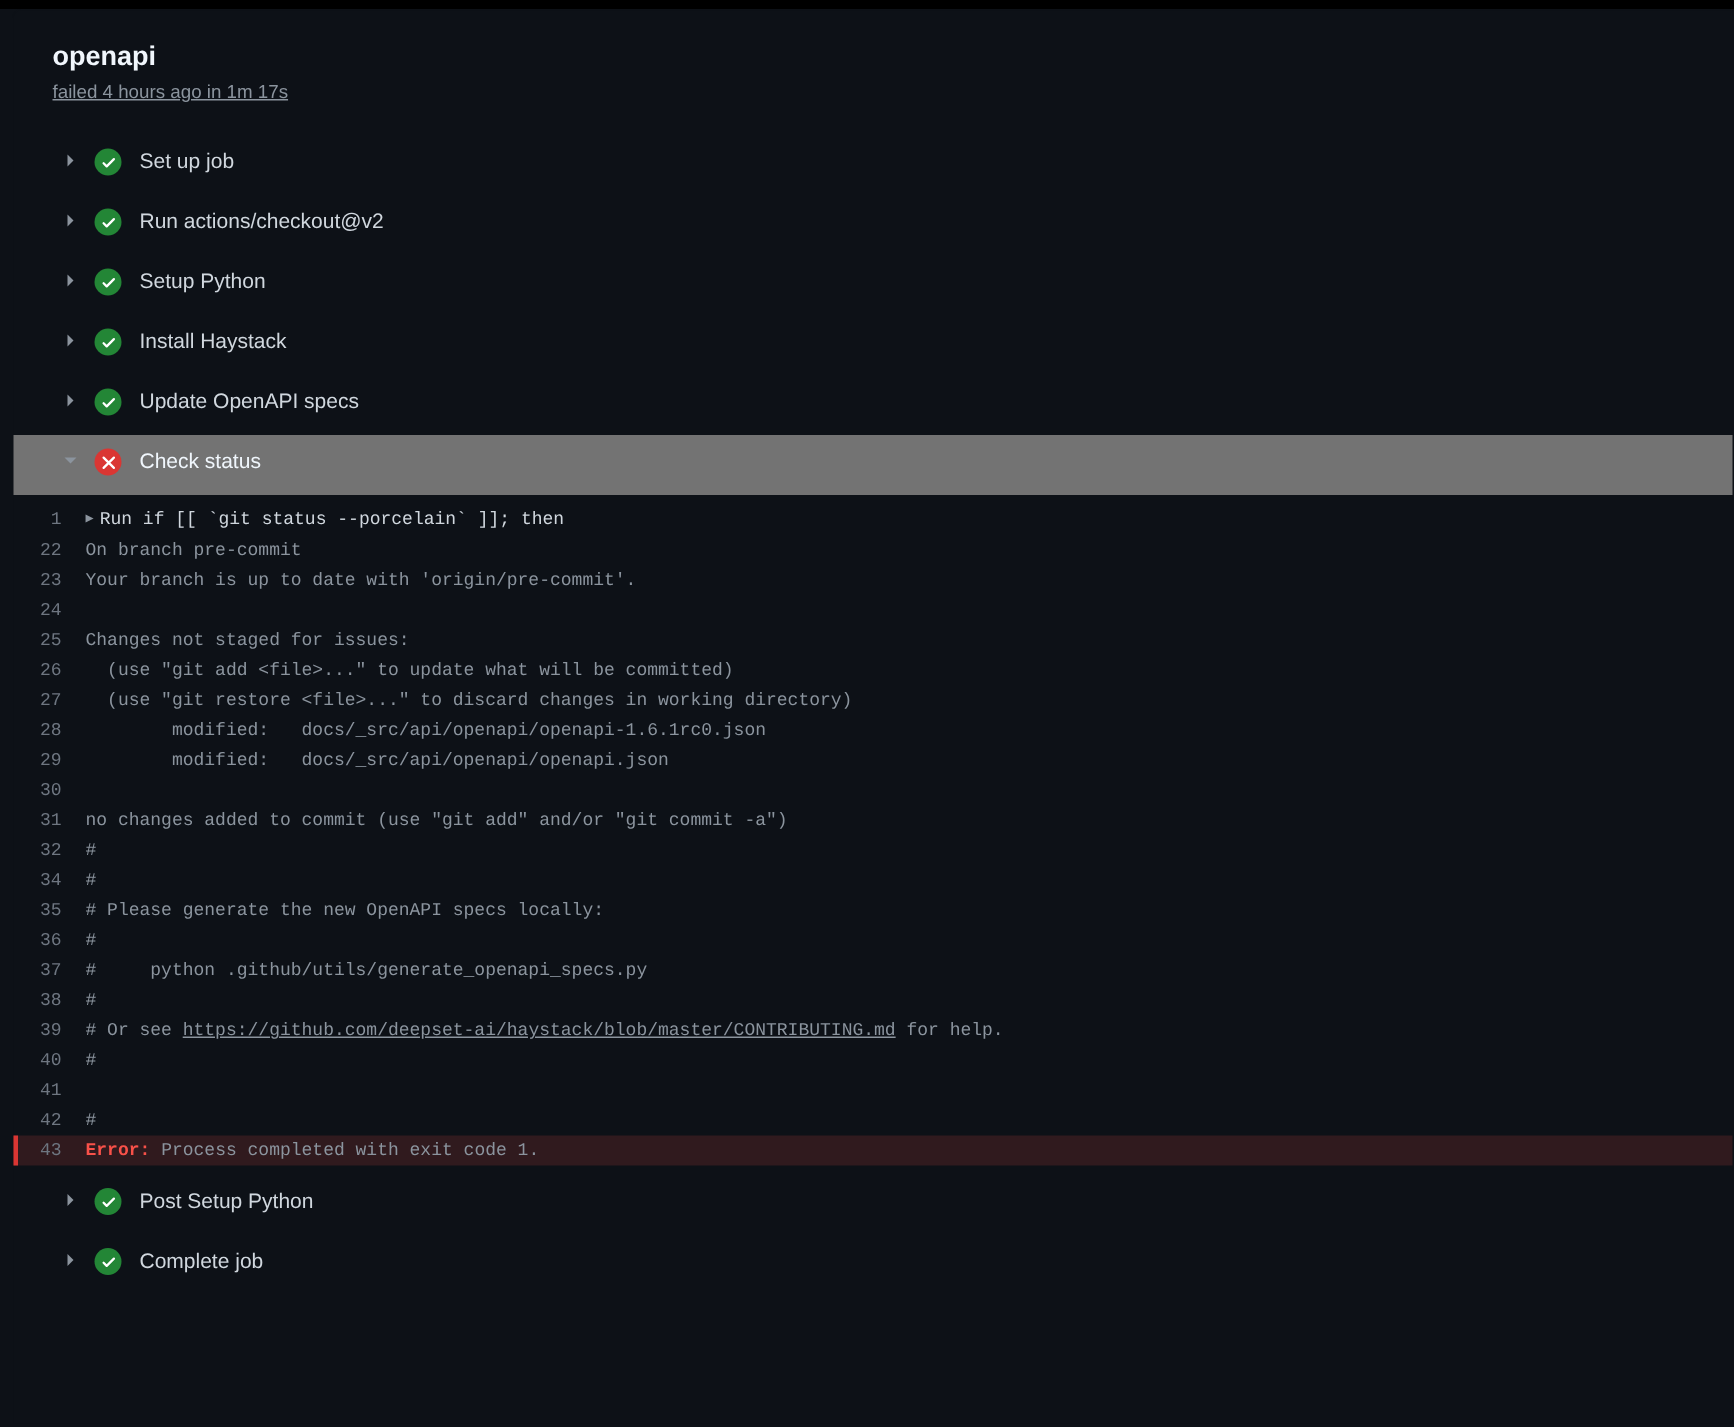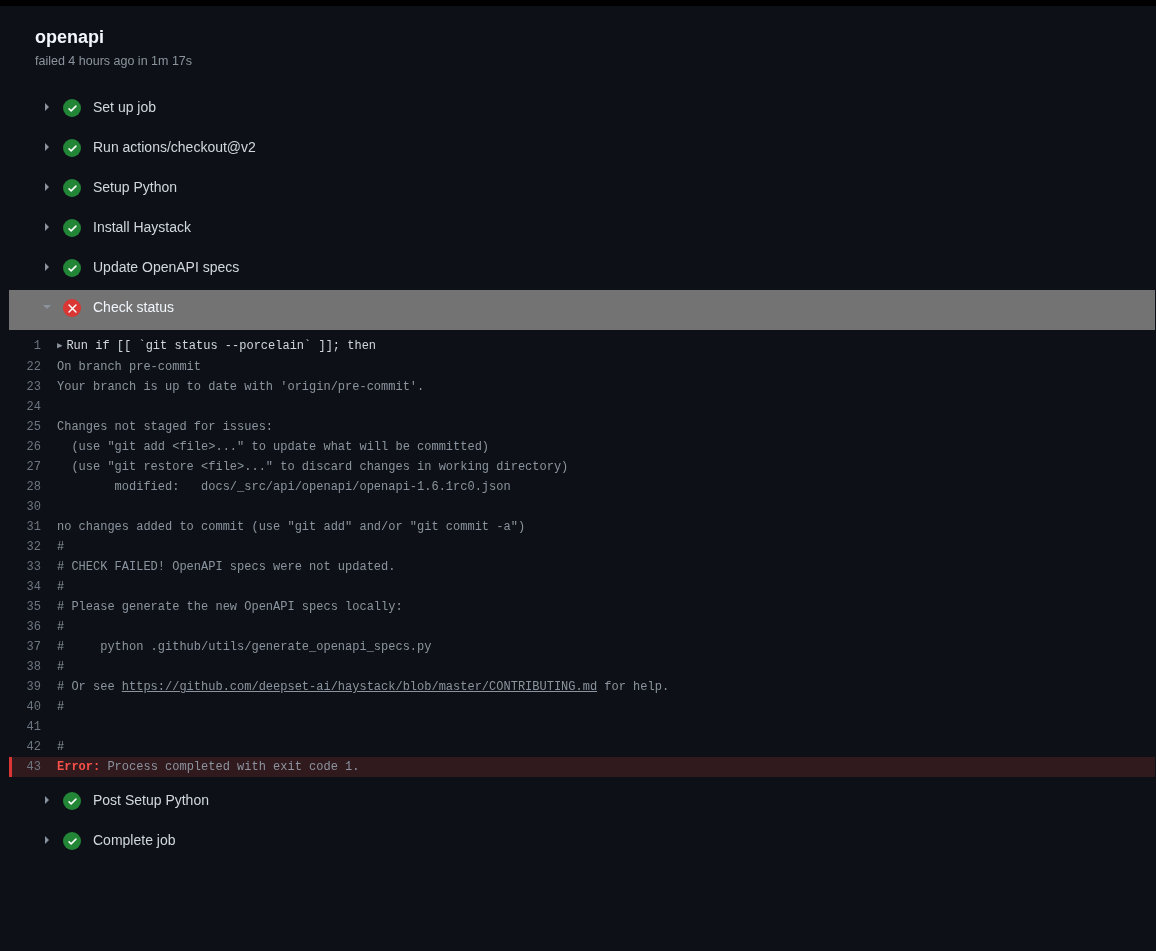--- a/index.html
+++ b/index.html
@@ -28,20 +28,21 @@
   .title {
     color: #f0f6fc;
     font-size: 18px;
     font-weight: 600;
     line-height: 1.4;
   }
   .subtitle {
     color: #8b949e;
     font-size: 12.5px;
     margin-top: 4px;
+    text-decoration: underline;
   }
   .steps {
     padding-top: 8px;
   }
   .step {
     display: flex;
     padding: 9px 0 9px 30px;
     cursor: pointer;
     min-height: 40px;
   }
@@ -249,34 +250,34 @@
           </div>
           <div class="log-row">
             <span class="ln">27</span>
             <span class="txt">  (use "git restore &lt;file&gt;..." to discard changes in working directory)</span>
           </div>
           <div class="log-row">
             <span class="ln">28</span>
             <span class="txt">        modified:   docs/_src/api/openapi/openapi-1.6.1rc0.json</span>
           </div>
           <div class="log-row">
+            <span class="ln">29</span>
+            <span class="txt">        modified:   docs/_src/api/openapi/openapi.json</span>
+          </div>
+          <div class="log-row">
             <span class="ln">30</span>
             <span class="txt"></span>
           </div>
           <div class="log-row">
             <span class="ln">31</span>
             <span class="txt">no changes added to commit (use "git add" and/or "git commit -a")</span>
           </div>
           <div class="log-row">
             <span class="ln">32</span>
             <span class="txt">#</span>
-          </div>
-          <div class="log-row">
-            <span class="ln">33</span>
-            <span class="txt"># CHECK FAILED! OpenAPI specs were not updated.</span>
           </div>
           <div class="log-row">
             <span class="ln">34</span>
             <span class="txt">#</span>
           </div>
           <div class="log-row">
             <span class="ln">35</span>
             <span class="txt"># Please generate the new OpenAPI specs locally:</span>
           </div>
           <div class="log-row">

